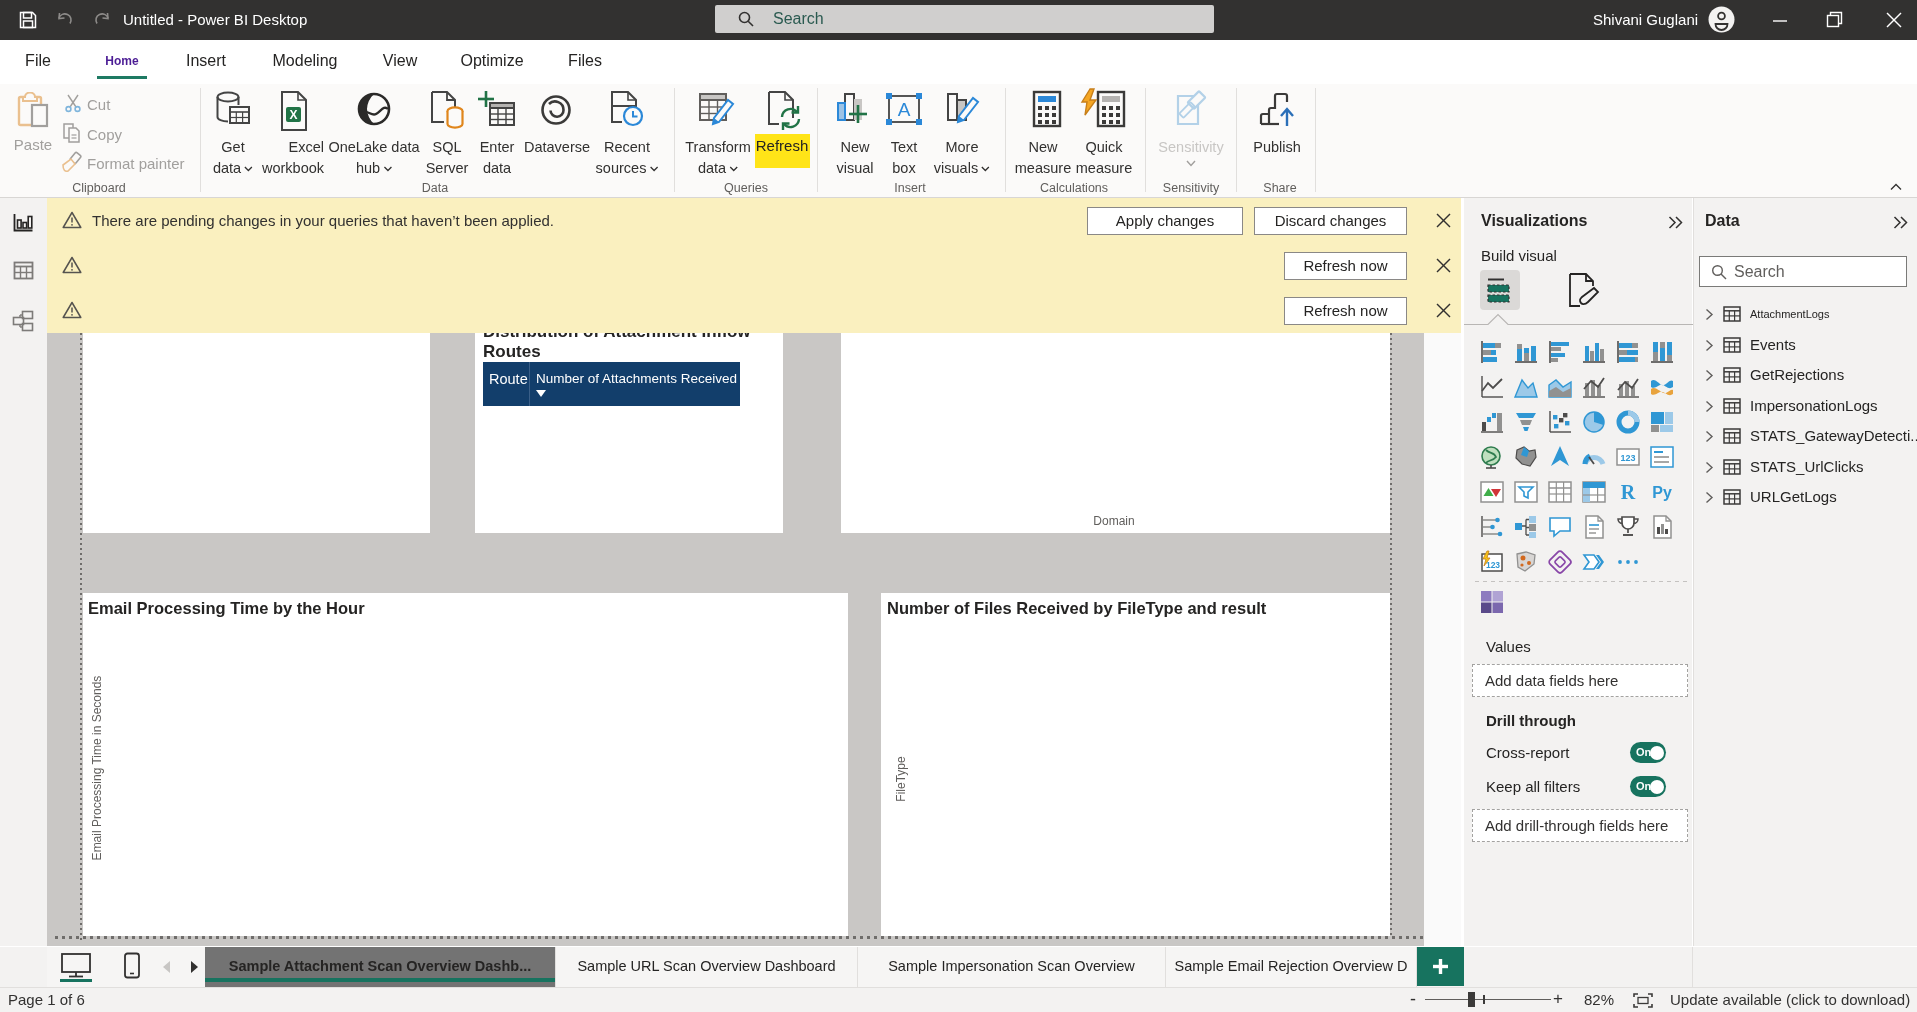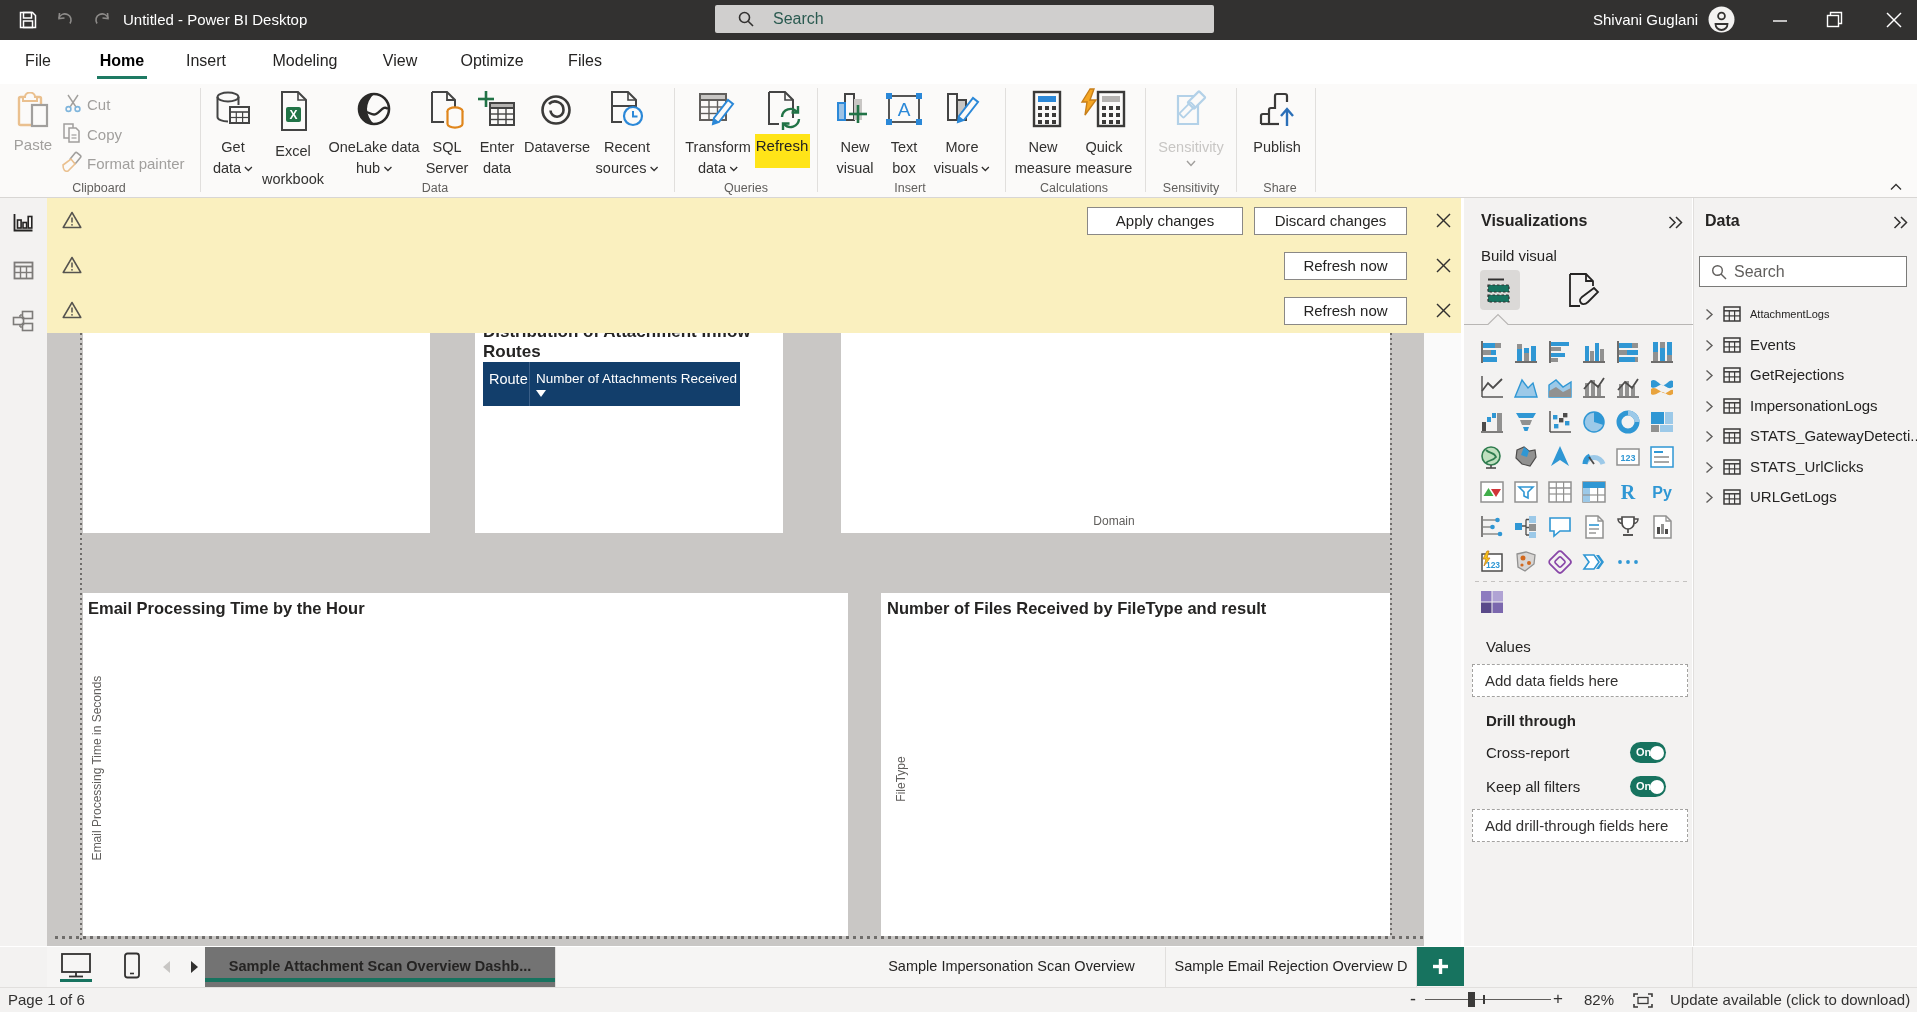--- a/index.html
+++ b/index.html
@@ -45,21 +45,21 @@
   <path d="M4.5 4.5 v-3 h11 v11 h-3" fill="none" stroke="#fff" stroke-width="1.4"></path>
  </svg>
  <svg class="a" style="left:1886px;top:12px" width="16" height="16" viewBox="0 0 16 16">
   <line x1="1" y1="1" x2="15" y2="15" stroke="#fff" stroke-width="1.4"></line>
   <line x1="15" y1="1" x2="1" y2="15" stroke="#fff" stroke-width="1.4"></line>
  </svg>
 </div>
 
 <div class="a" style="left:0;top:40px;width:1917px;height:44px;background:#ffffff">
 <div class="a" style="left:38px;top:0;height:42px;line-height:42px;transform:translateX(-50%);font-size:16px;font-weight:400;color:#252423">File</div>
-<div class="a" style="left:122px;top:0;height:42px;line-height:42px;transform:translateX(-50%);font-size:16px;font-weight:600;color:#000000">Home</div>
+<div class="a" style="left:122px;top:0;height:42px;line-height:42px;transform:translateX(-50%);font-size:12px;font-weight:600;color:#4c1d95">Home</div>
 <div class="a" style="left:206px;top:0;height:42px;line-height:42px;transform:translateX(-50%);font-size:16px;font-weight:400;color:#252423">Insert</div>
 <div class="a" style="left:305px;top:0;height:42px;line-height:42px;transform:translateX(-50%);font-size:16px;font-weight:400;color:#252423">Modeling</div>
 <div class="a" style="left:400px;top:0;height:42px;line-height:42px;transform:translateX(-50%);font-size:16px;font-weight:400;color:#252423">View</div>
 <div class="a" style="left:492px;top:0;height:42px;line-height:42px;transform:translateX(-50%);font-size:16px;font-weight:400;color:#252423">Optimize</div>
 <div class="a" style="left:585px;top:0;height:42px;line-height:42px;transform:translateX(-50%);font-size:16px;font-weight:400;color:#252423">Files</div>
 <div class="a" style="left:97px;top:36px;width:50px;height:3px;background:#1e7a63"></div>
 </div>
 <div class="a" style="left:0;top:84px;width:1917px;height:114px;background:#fbfaf9;border-bottom:1px solid #d8d6d4">
 <div class="a" style="left:200px;top:4px;width:1px;height:104px;background:#e1dfdd"></div>
 <div class="a" style="left:674px;top:4px;width:1px;height:104px;background:#e1dfdd"></div>
@@ -118,21 +118,21 @@
 <div class="a" style="left:233px;top:53px;transform:translateX(-50%);font-size:14.5px;color:#323130;text-align:center;line-height:21px;white-space:nowrap">Get<br>data<svg style="display:inline-block;vertical-align:middle;margin-left:3px" width="9" height="6" viewBox="0 0 9 6">
         <path d="M1 1 L4.5 4.5 L8 1" fill="none" stroke="#323130" stroke-width="1.3"></path>
       </svg></div>
 
 <svg class="a" style="left:274px;top:6px" width="38" height="42" viewBox="0 0 38 42">
  <path d="M8 2 h16 l8 8 v30 h-24 z" fill="none" stroke="#444" stroke-width="2"></path>
  <path d="M24 2 v8 h8" fill="none" stroke="#444" stroke-width="1.6"></path>
  <rect x="12" y="17" width="15" height="15" rx="2" fill="#217346"></rect>
  <text x="19.5" y="29" font-size="12" font-weight="bold" fill="#fff" text-anchor="middle" font-family="Liberation Sans">X</text>
 </svg>
-<div class="a" style="left:293px;top:53px;transform:translateX(-50%);font-size:14.5px;color:#323130;text-align:center;line-height:28px;white-space:nowrap">Excel<br>workbook</div>
+<div class="a" style="left:293px;top:53px;transform:translateX(-50%);font-size:14.5px;color:#323130;text-align:right;line-height:21px;white-space:nowrap">Excel<br>workbook</div>
 
 <svg class="a" style="left:354px;top:6px" width="40" height="42" viewBox="0 0 40 42">
  <circle cx="20" cy="19" r="15" fill="none" stroke="#2b2a29" stroke-width="2.6"></circle>
  <path d="M20 4 a15 15 0 0 0 0 30 a22 22 0 0 1 -7-15 a22 22 0 0 1 7-15 z" fill="#2b2a29"></path>
  <path d="M7 24 c6-6 10 3 15 0 s8-9 12-5" fill="none" stroke="#2b2a29" stroke-width="2.4"></path>
 </svg>
 <div class="a" style="left:374px;top:53px;transform:translateX(-50%);font-size:14.5px;color:#323130;text-align:center;line-height:21px;white-space:nowrap">OneLake data<br>hub<svg style="display:inline-block;vertical-align:middle;margin-left:3px" width="9" height="6" viewBox="0 0 9 6">
         <path d="M1 1 L4.5 4.5 L8 1" fill="none" stroke="#323130" stroke-width="1.3"></path>
       </svg></div>
 
@@ -334,20 +334,21 @@
 <div class="a" style="left:50px;top:570px;transform:translate(-50%,-50%) rotate(-90deg);font-size:12px;color:#605e5c;white-space:nowrap">Email Processing Time in Seconds</div>
 <div class="a" style="left:840px;top:401px;font-size:16.5px;font-weight:bold;color:#252423">Number of Files Received by FileType and result</div>
 <div class="a" style="left:854px;top:581px;transform:translate(-50%,-50%) rotate(-90deg);font-size:12px;color:#605e5c;white-space:nowrap">FileType</div>
 </div>
 <div class="a" style="left:47px;top:198px;width:1414px;height:135px;background:#faf0bf">
 <svg class="a" style="left:15px;top:13px" width="20" height="18" viewBox="0 0 20 18">
  <path d="M10 1.5 L18.8 16.5 H1.2 z" fill="none" stroke="#55534f" stroke-width="1.5" stroke-linejoin="round"></path>
  <line x1="10" y1="6.5" x2="10" y2="11.5" stroke="#55534f" stroke-width="1.5"></line>
  <circle cx="10" cy="13.8" r="0.9" fill="#55534f"></circle>
 </svg>
+<div class="a" style="left:45px;top:0px;height:45px;line-height:45px;font-size:15px;color:#323130">There are pending changes in your queries that haven’t been applied.</div>
     <div class="a" style="left:1040px;top:9px;width:156px;height:28px;background:#fff;border:1px solid #8a8886;font-size:15px;color:#252423;text-align:center;line-height:26px">Apply changes</div>
     <div class="a" style="left:1207px;top:9px;width:153px;height:28px;background:#fff;border:1px solid #8a8886;font-size:15px;color:#252423;text-align:center;line-height:26px">Discard changes</div>
     <svg class="a" style="left:1389px;top:15px" width="15" height="15" viewBox="0 0 15 15">
  <line x1="1" y1="1" x2="14" y2="14" stroke="#323130" stroke-width="1.4"></line>
  <line x1="14" y1="1" x2="1" y2="14" stroke="#323130" stroke-width="1.4"></line>
 </svg>
 <svg class="a" style="left:15px;top:58px" width="20" height="18" viewBox="0 0 20 18">
  <path d="M10 1.5 L18.8 16.5 H1.2 z" fill="none" stroke="#55534f" stroke-width="1.5" stroke-linejoin="round"></path>
  <line x1="10" y1="6.5" x2="10" y2="11.5" stroke="#55534f" stroke-width="1.5"></line>
  <circle cx="10" cy="13.8" r="0.9" fill="#55534f"></circle>
@@ -850,20 +851,21 @@
  <line x1="8" y1="21.5" x2="12" y2="21.5" stroke="#323130" stroke-width="1.6"></line>
 </svg>
 <svg class="a" style="left:161px;top:13px" width="10" height="14" viewBox="0 0 10 14">
       <path d="M9 1 L2 7 L9 13 z" fill="#c8c6c4"></path>
     </svg>
 <svg class="a" style="left:190px;top:13px" width="10" height="14" viewBox="0 0 10 14">
       <path d="M1 1 L8 7 L1 13 z" fill="#323130"></path>
     </svg>
 
 <div class="a" style="left:205px;top:0;width:351px;height:40px;background:#737373;border-right:1px solid #e1dfdd;font-size:14.5px;font-weight:600;color:#252423;text-align:center;line-height:38px;overflow:hidden;white-space:nowrap">Sample Attachment Scan Overview Dashb...<div class="a" style="left:0;top:31px;width:351px;height:4px;background:#17735f"></div></div>
+<div class="a" style="left:556px;top:0;width:302px;height:40px;background:#f6f5f4;border-right:1px solid #e1dfdd;font-size:14.5px;font-weight:400;color:#252423;text-align:center;line-height:38px;overflow:hidden;white-space:nowrap">Sample URL Scan Overview Dashboard</div>
 <div class="a" style="left:858px;top:0;width:308px;height:40px;background:#f6f5f4;border-right:1px solid #e1dfdd;font-size:14.5px;font-weight:400;color:#252423;text-align:center;line-height:38px;overflow:hidden;white-space:nowrap">Sample Impersonation Scan Overview</div>
 <div class="a" style="left:1166px;top:0;width:251px;height:40px;background:#f6f5f4;border-right:1px solid #e1dfdd;font-size:14.5px;font-weight:400;color:#252423;text-align:center;line-height:38px;overflow:hidden;white-space:nowrap">Sample Email Rejection Overview D</div>
 <div class="a" style="left:1417px;top:0;width:47px;height:39px;background:#17735f">
  <svg class="a" style="left:14px;top:10px" width="19" height="19" viewBox="0 0 19 19">
   <line x1="9.5" y1="2" x2="9.5" y2="17" stroke="#fff" stroke-width="3.4"></line>
   <line x1="2" y1="9.5" x2="17" y2="9.5" stroke="#fff" stroke-width="3.4"></line>
  </svg>
 </div>
 <div class="a" style="left:1464px;top:0;width:453px;height:40px;background:#f3f2f1"></div>
 <div class="a" style="left:1692px;top:0;width:1px;height:40px;background:#e1dfdd"></div>

